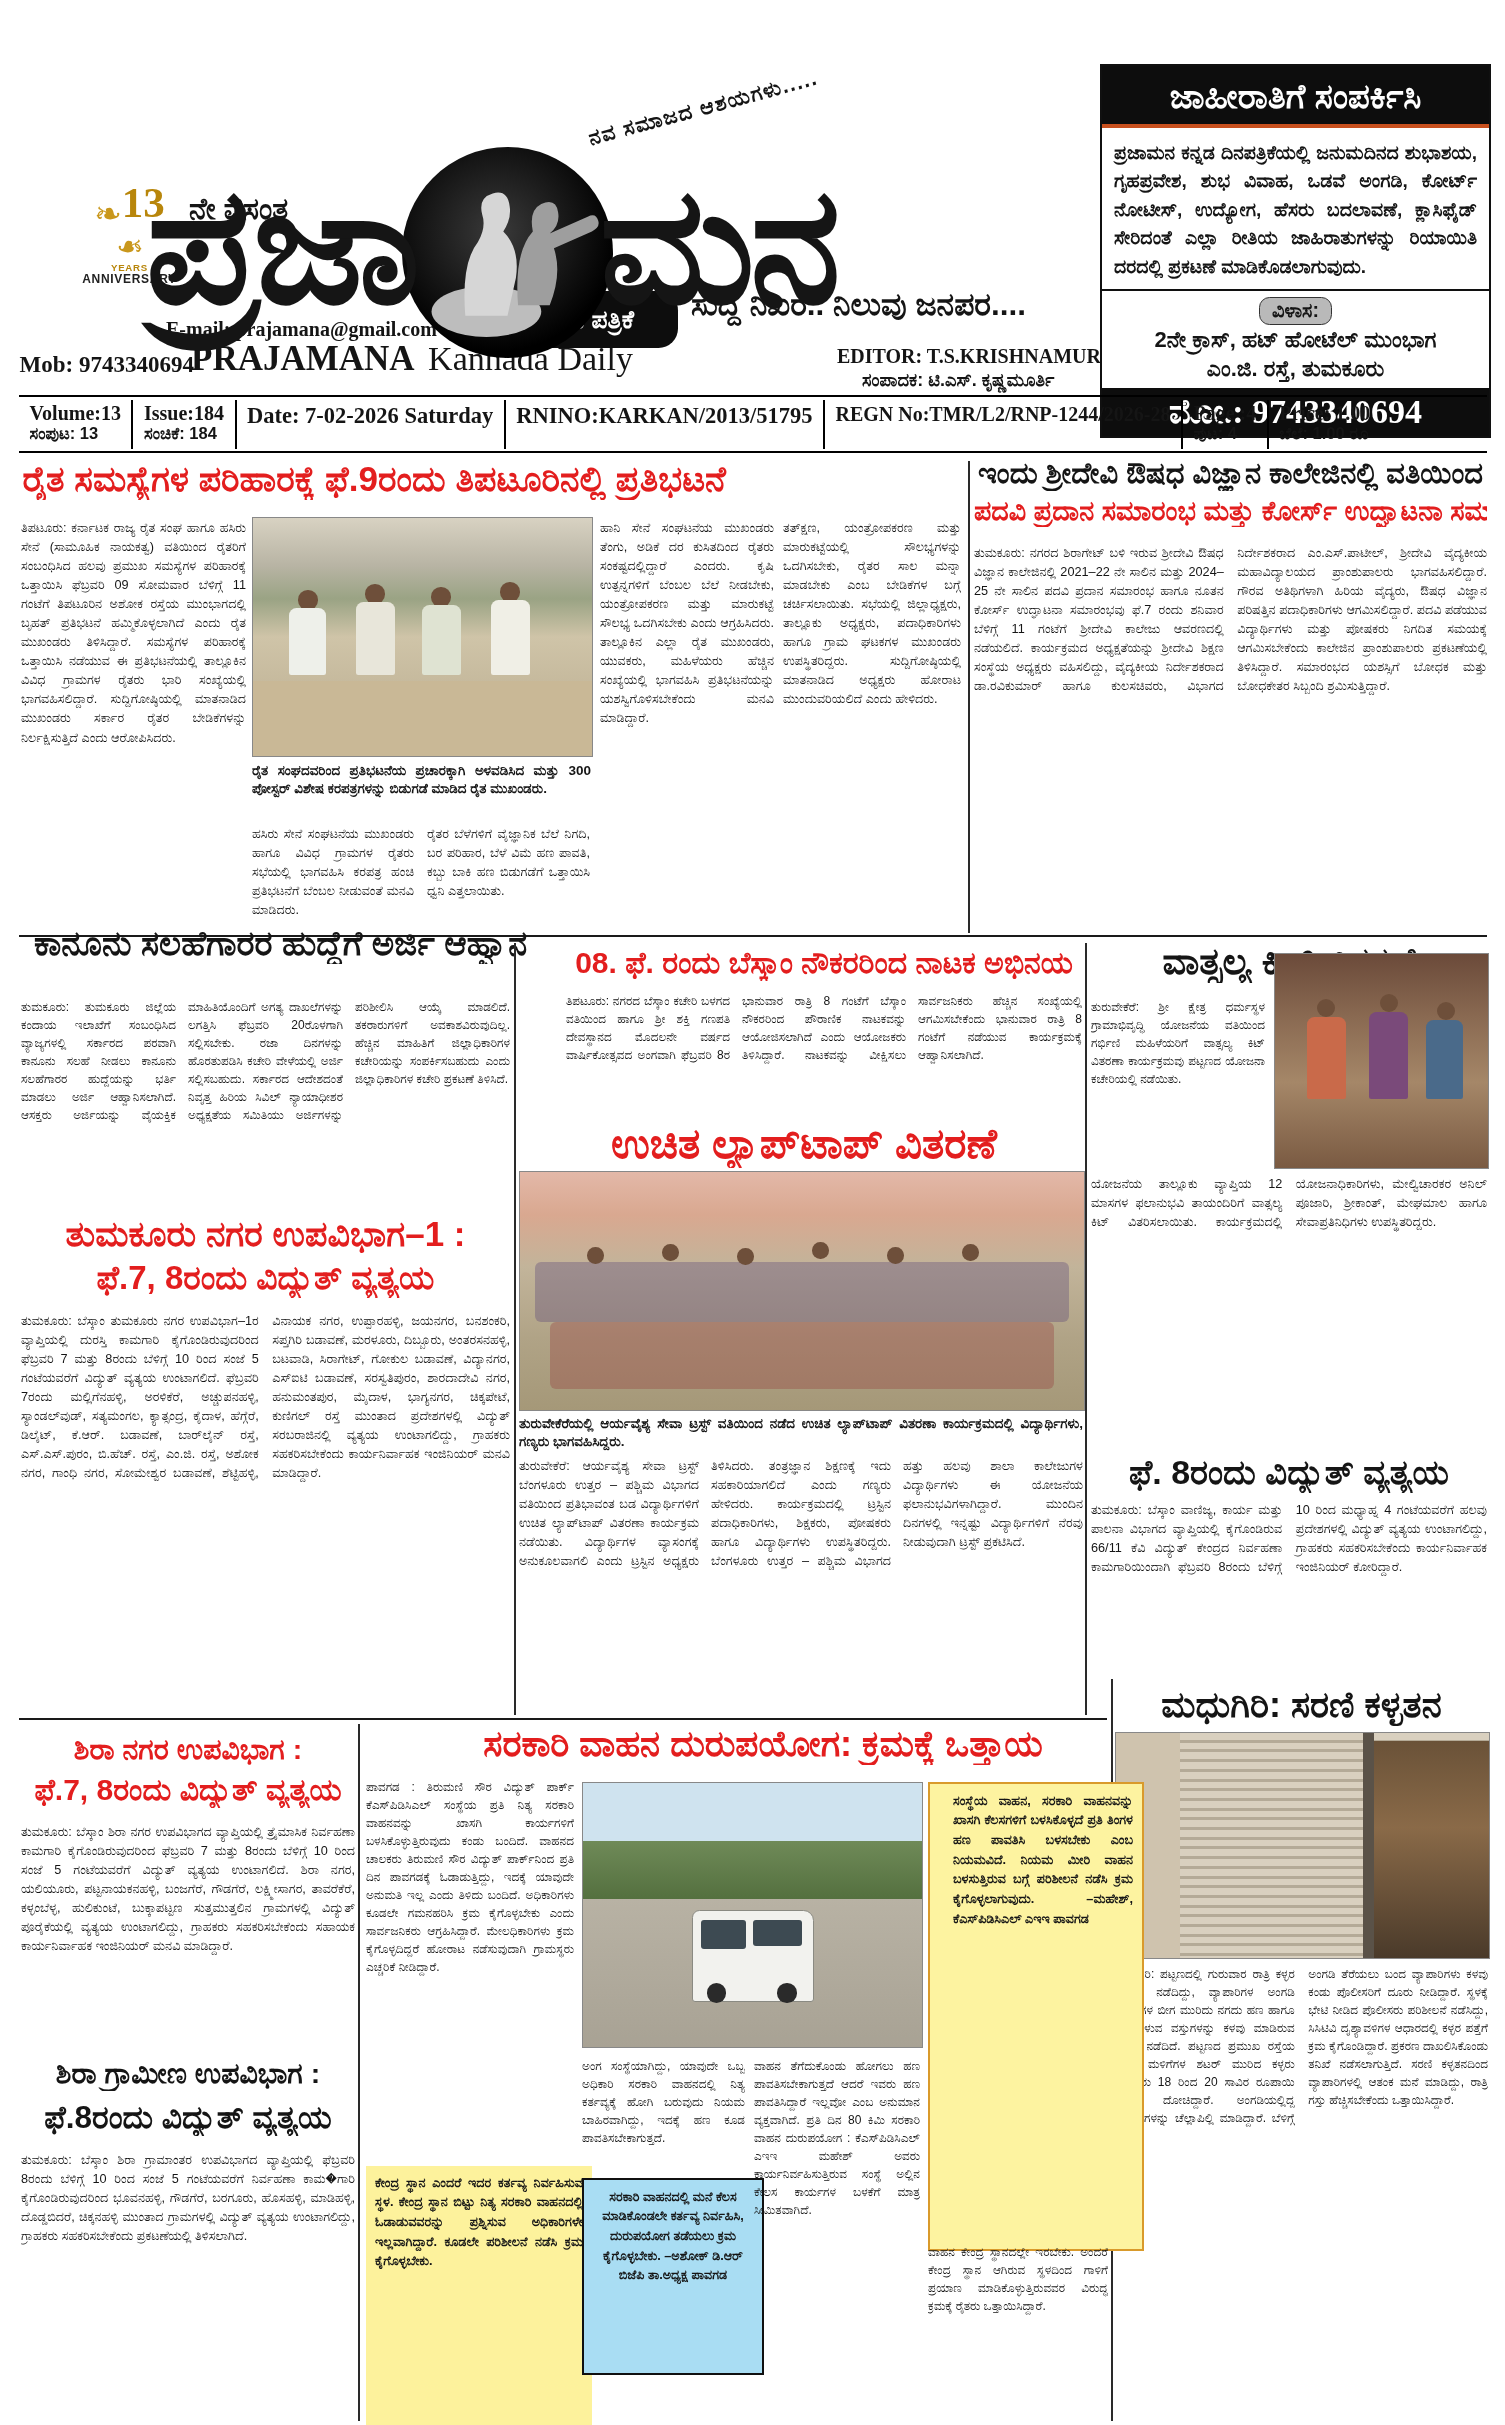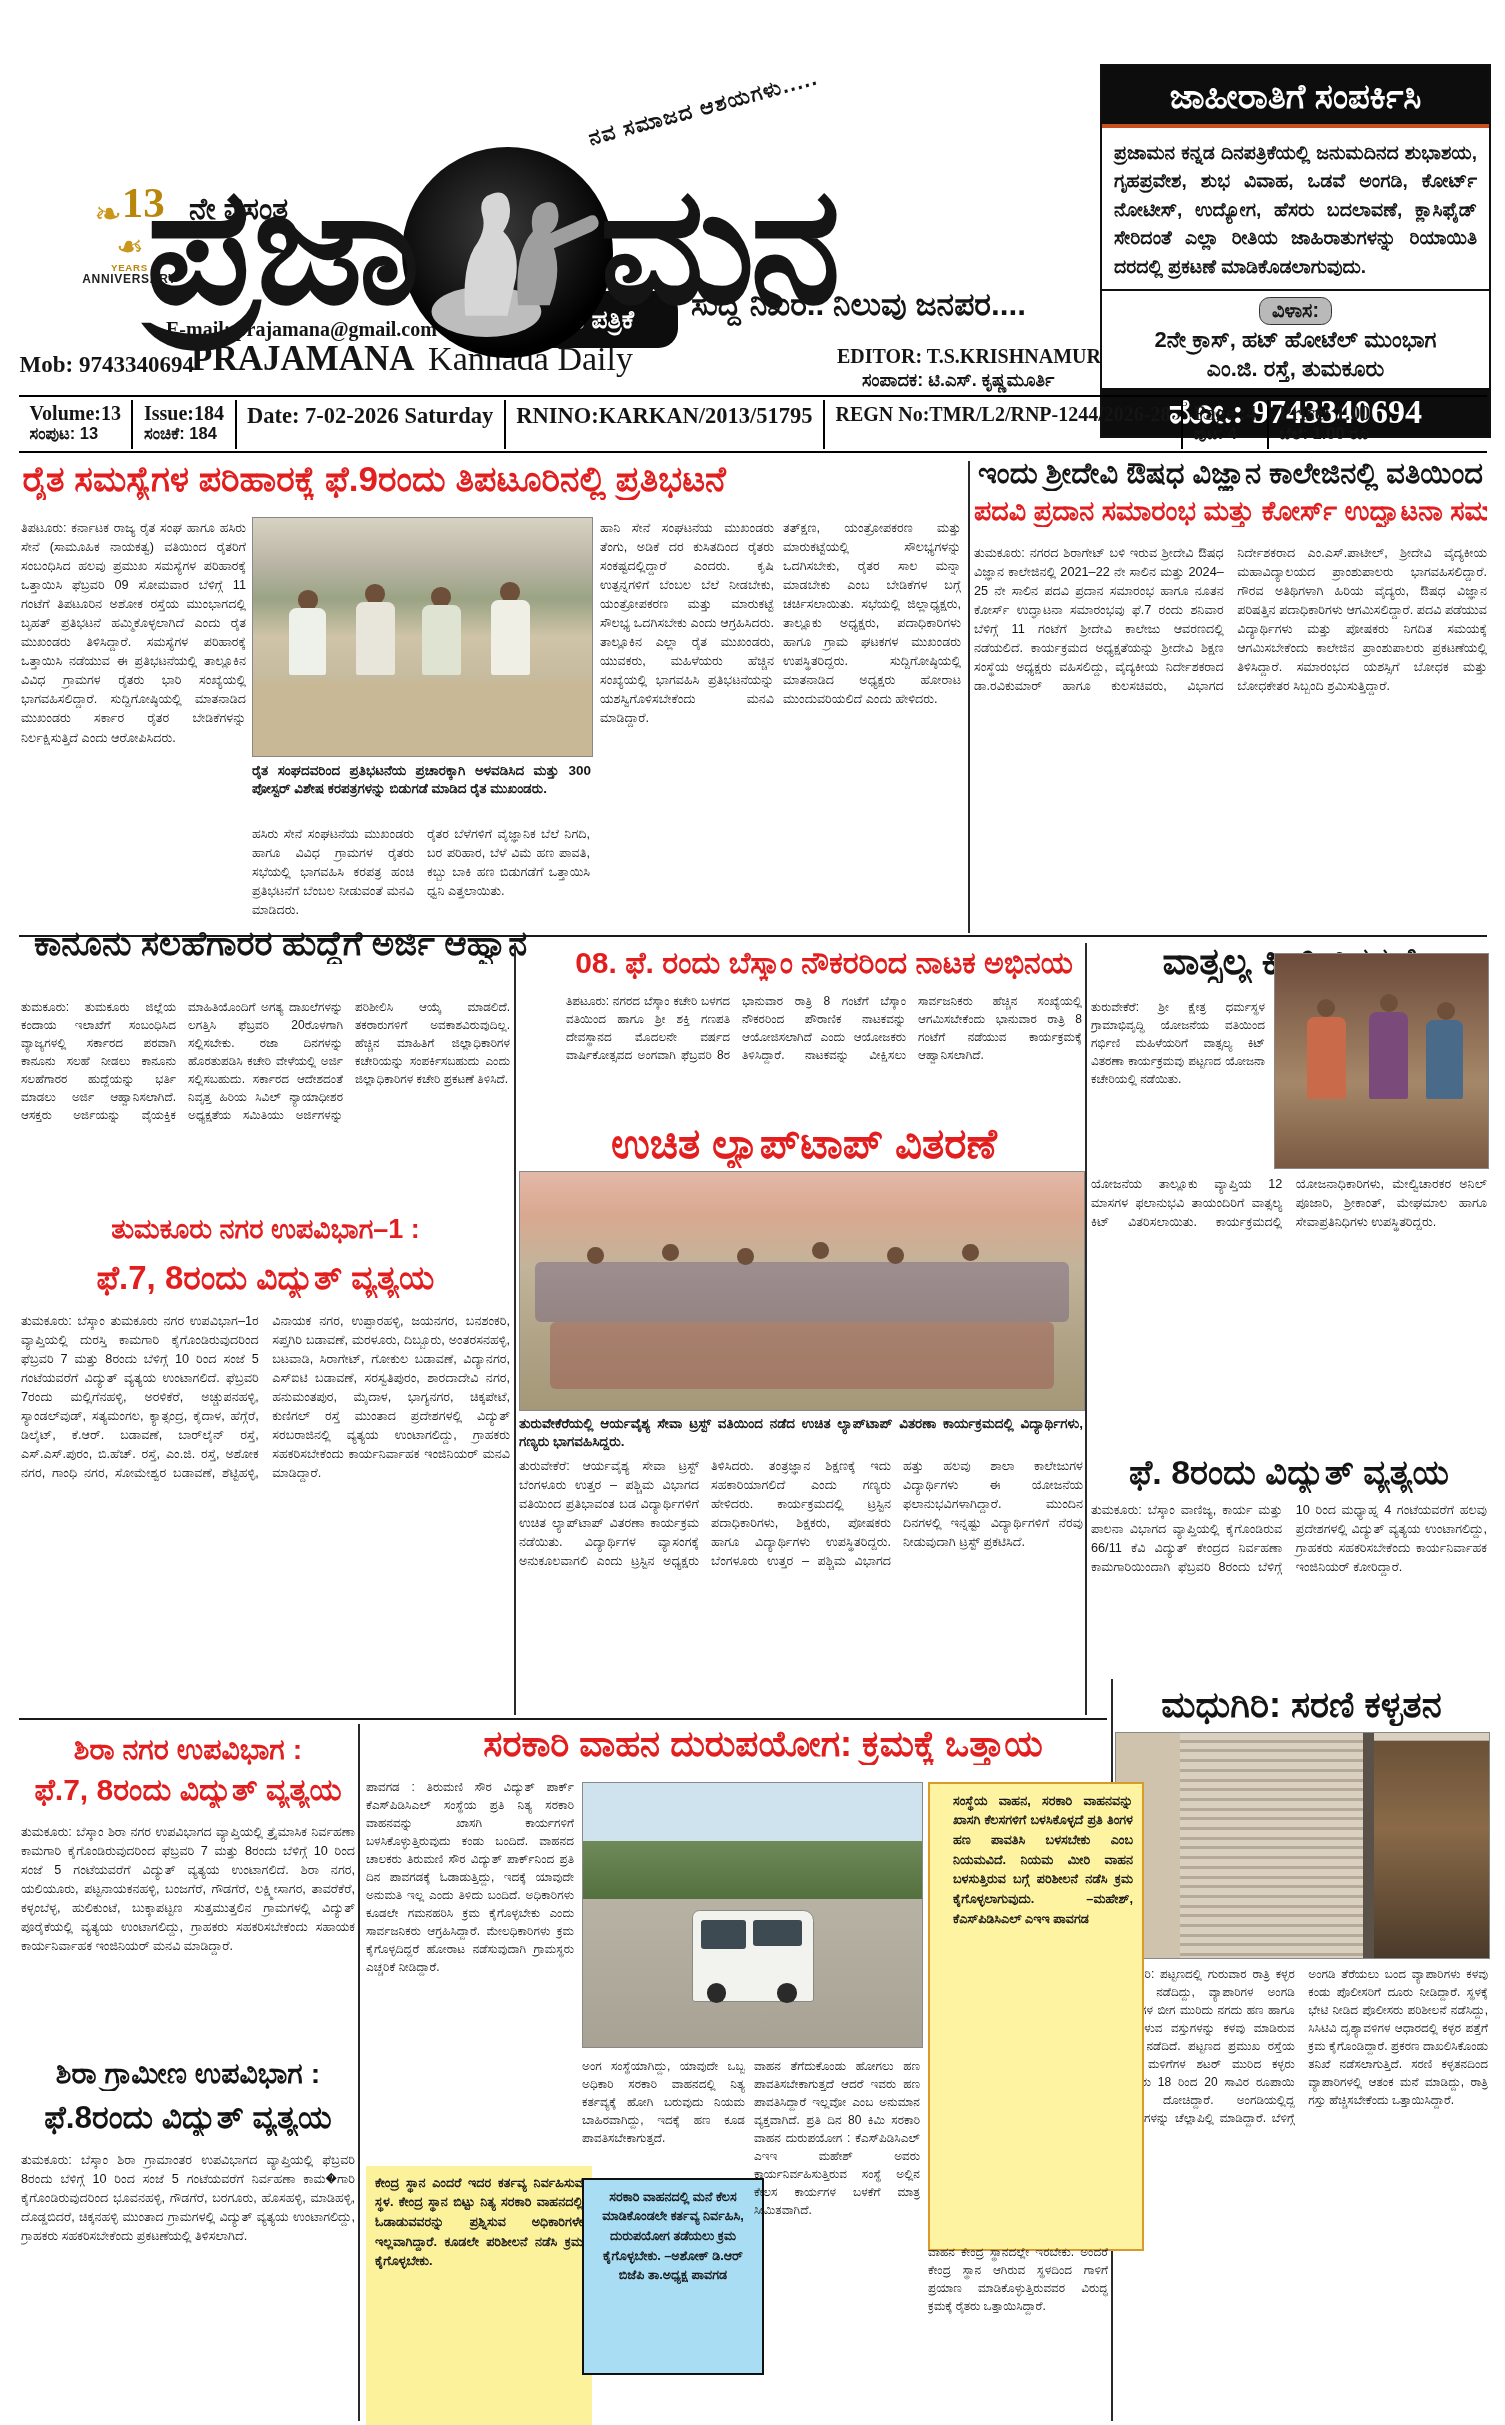--- a/index.html
+++ b/index.html
@@ -197,21 +197,21 @@
     <div class="head" style="left:67px;top:75px;width:16.5px;height:16.5px;"></div>
     <div class="head" style="left:142px;top:72px;width:16.5px;height:16.5px;"></div>
     <div class="head" style="left:217px;top:76px;width:16.5px;height:16.5px;"></div>
     <div class="head" style="left:292px;top:70px;width:16.5px;height:16.5px;"></div>
     <div class="head" style="left:367px;top:75px;width:16.5px;height:16.5px;"></div>
     <div class="head" style="left:442px;top:72px;width:16.5px;height:16.5px;"></div>
   </div>
   <div class="abs caption center" style="left:519px;top:1415px;width:564px;">ತುರುವೇಕೆರೆಯಲ್ಲಿ ಆರ್ಯವೈಶ್ಯ ಸೇವಾ ಟ್ರಸ್ಟ್ ವತಿಯಿಂದ ನಡೆದ ಉಚಿತ ಲ್ಯಾಪ್‌ಟಾಪ್ ವಿತರಣಾ ಕಾರ್ಯಕ್ರಮದಲ್ಲಿ ವಿದ್ಯಾರ್ಥಿಗಳು, ಗಣ್ಯರು ಭಾಗವಹಿಸಿದ್ದರು.</div>
   <div class="abs body-text cols3" style="left:519px;top:1457px;width:564px;height:258px;">ತುರುವೇಕೆರೆ: ಆರ್ಯವೈಶ್ಯ ಸೇವಾ ಟ್ರಸ್ಟ್ ಬೆಂಗಳೂರು ಉತ್ತರ – ಪಶ್ಚಿಮ ವಿಭಾಗದ ವತಿಯಿಂದ ಪ್ರತಿಭಾವಂತ ಬಡ ವಿದ್ಯಾರ್ಥಿಗಳಿಗೆ ಉಚಿತ ಲ್ಯಾಪ್‌ಟಾಪ್ ವಿತರಣಾ ಕಾರ್ಯಕ್ರಮ ನಡೆಯಿತು. ವಿದ್ಯಾರ್ಥಿಗಳ ವ್ಯಾಸಂಗಕ್ಕೆ ಅನುಕೂಲವಾಗಲಿ ಎಂದು ಟ್ರಸ್ಟಿನ ಅಧ್ಯಕ್ಷರು ತಿಳಿಸಿದರು. ತಂತ್ರಜ್ಞಾನ ಶಿಕ್ಷಣಕ್ಕೆ ಇದು ಸಹಕಾರಿಯಾಗಲಿದೆ ಎಂದು ಗಣ್ಯರು ಹೇಳಿದರು. ಕಾರ್ಯಕ್ರಮದಲ್ಲಿ ಟ್ರಸ್ಟಿನ ಪದಾಧಿಕಾರಿಗಳು, ಶಿಕ್ಷಕರು, ಪೋಷಕರು ಹಾಗೂ ವಿದ್ಯಾರ್ಥಿಗಳು ಉಪಸ್ಥಿತರಿದ್ದರು. ಬೆಂಗಳೂರು ಉತ್ತರ – ಪಶ್ಚಿಮ ವಿಭಾಗದ ಹತ್ತು ಹಲವು ಶಾಲಾ ಕಾಲೇಜುಗಳ ವಿದ್ಯಾರ್ಥಿಗಳು ಈ ಯೋಜನೆಯ ಫಲಾನುಭವಿಗಳಾಗಿದ್ದಾರೆ. ಮುಂದಿನ ದಿನಗಳಲ್ಲಿ ಇನ್ನಷ್ಟು ವಿದ್ಯಾರ್ಥಿಗಳಿಗೆ ನೆರವು ನೀಡುವುದಾಗಿ ಟ್ರಸ್ಟ್ ಪ್ರಕಟಿಸಿದೆ.</div>
 
-  <div class="abs headline red nowrap center" style="left:21px;top:1214px;width:489px;font-size:27px;">ತುಮಕೂರು ನಗರ ಉಪವಿಭಾಗ–1 :</div>
+  <div class="abs headline red nowrap center" style="left:21px;top:1214px;width:489px;font-size:35px;">ತುಮಕೂರು ನಗರ ಉಪವಿಭಾಗ–1 :</div>
   <div class="abs headline red nowrap center" style="left:21px;top:1259px;width:489px;font-size:33px;">ಫೆ.7, 8ರಂದು ವಿದ್ಯುತ್ ವ್ಯತ್ಯಯ</div>
   <div class="abs body-text cols2" style="left:21px;top:1312px;width:489px;height:403px;">ತುಮಕೂರು: ಬೆಸ್ಕಾಂ ತುಮಕೂರು ನಗರ ಉಪವಿಭಾಗ–1ರ ವ್ಯಾಪ್ತಿಯಲ್ಲಿ ದುರಸ್ತಿ ಕಾಮಗಾರಿ ಕೈಗೊಂಡಿರುವುದರಿಂದ ಫೆಬ್ರವರಿ 7 ಮತ್ತು 8ರಂದು ಬೆಳಿಗ್ಗೆ 10 ರಿಂದ ಸಂಜೆ 5 ಗಂಟೆಯವರೆಗೆ ವಿದ್ಯುತ್ ವ್ಯತ್ಯಯ ಉಂಟಾಗಲಿದೆ. ಫೆಬ್ರವರಿ 7ರಂದು ಮಲ್ಲಿಗೆನಹಳ್ಳಿ, ಅರಳಿಕೆರೆ, ಅಚ್ಚುಪನಹಳ್ಳಿ, ಸ್ಯಾಂಡಲ್‌ವುಡ್, ಸತ್ಯಮಂಗಲ, ಕ್ಯಾತ್ಸಂದ್ರ, ಕೈದಾಳ, ಹೆಗ್ಗೆರೆ, ಡಿಲೈಟ್, ಕೆ.ಆರ್. ಬಡಾವಣೆ, ಬಾರ್‌ಲೈನ್ ರಸ್ತೆ, ಎಸ್.ಎಸ್.ಪುರಂ, ಬಿ.ಹೆಚ್. ರಸ್ತೆ, ಎಂ.ಜಿ. ರಸ್ತೆ, ಅಶೋಕ ನಗರ, ಗಾಂಧಿ ನಗರ, ಸೋಮೇಶ್ವರ ಬಡಾವಣೆ, ಶೆಟ್ಟಿಹಳ್ಳಿ, ವಿನಾಯಕ ನಗರ, ಉಪ್ಪಾರಹಳ್ಳಿ, ಜಯನಗರ, ಬನಶಂಕರಿ, ಸಪ್ತಗಿರಿ ಬಡಾವಣೆ, ಮರಳೂರು, ದಿಬ್ಬೂರು, ಅಂತರಸನಹಳ್ಳಿ, ಬಟವಾಡಿ, ಸಿರಾಗೇಟ್, ಗೋಕುಲ ಬಡಾವಣೆ, ವಿದ್ಯಾನಗರ, ಎಸ್‌ಐಟಿ ಬಡಾವಣೆ, ಸರಸ್ವತಿಪುರಂ, ಶಾರದಾದೇವಿ ನಗರ, ಹನುಮಂತಪುರ, ಮೈದಾಳ, ಭಾಗ್ಯನಗರ, ಚಿಕ್ಕಪೇಟೆ, ಕುಣಿಗಲ್ ರಸ್ತೆ ಮುಂತಾದ ಪ್ರದೇಶಗಳಲ್ಲಿ ವಿದ್ಯುತ್ ಸರಬರಾಜಿನಲ್ಲಿ ವ್ಯತ್ಯಯ ಉಂಟಾಗಲಿದ್ದು, ಗ್ರಾಹಕರು ಸಹಕರಿಸಬೇಕೆಂದು ಕಾರ್ಯನಿರ್ವಾಹಕ ಇಂಜಿನಿಯರ್ ಮನವಿ ಮಾಡಿದ್ದಾರೆ.</div>
 
   <div class="rule-v" style="left:514px;top:943px;height:772px;"></div>
   <div class="rule-v" style="left:1085px;top:943px;height:772px;"></div>
 
   <div class="abs headline nowrap center" style="left:1091px;top:1453px;width:396px;font-size:34px;">ಫೆ. 8ರಂದು ವಿದ್ಯುತ್ ವ್ಯತ್ಯಯ</div>
   <div class="abs body-text cols2" style="left:1091px;top:1501px;width:396px;height:177px;">ತುಮಕೂರು: ಬೆಸ್ಕಾಂ ವಾಣಿಜ್ಯ, ಕಾರ್ಯ ಮತ್ತು ಪಾಲನಾ ವಿಭಾಗದ ವ್ಯಾಪ್ತಿಯಲ್ಲಿ ಕೈಗೊಂಡಿರುವ 66/11 ಕೆವಿ ವಿದ್ಯುತ್ ಕೇಂದ್ರದ ನಿರ್ವಹಣಾ ಕಾಮಗಾರಿಯಿಂದಾಗಿ ಫೆಬ್ರವರಿ 8ರಂದು ಬೆಳಿಗ್ಗೆ 10 ರಿಂದ ಮಧ್ಯಾಹ್ನ 4 ಗಂಟೆಯವರೆಗೆ ಹಲವು ಪ್ರದೇಶಗಳಲ್ಲಿ ವಿದ್ಯುತ್ ವ್ಯತ್ಯಯ ಉಂಟಾಗಲಿದ್ದು, ಗ್ರಾಹಕರು ಸಹಕರಿಸಬೇಕೆಂದು ಕಾರ್ಯನಿರ್ವಾಹಕ ಇಂಜಿನಿಯರ್ ಕೋರಿದ್ದಾರೆ.</div>
 
   <div class="rule-h" style="left:19px;top:1718px;width:1088px;"></div>

